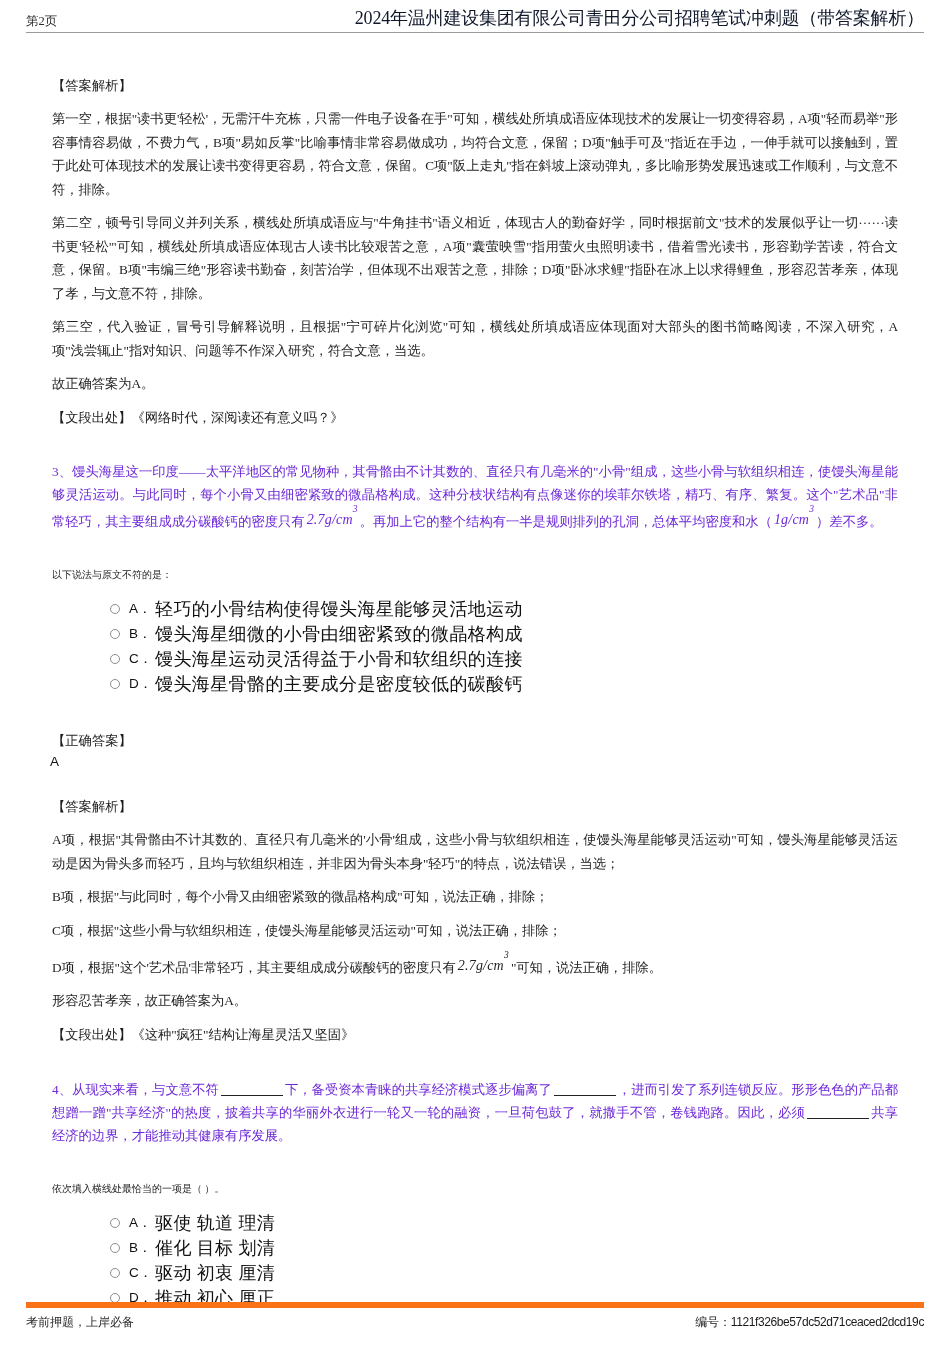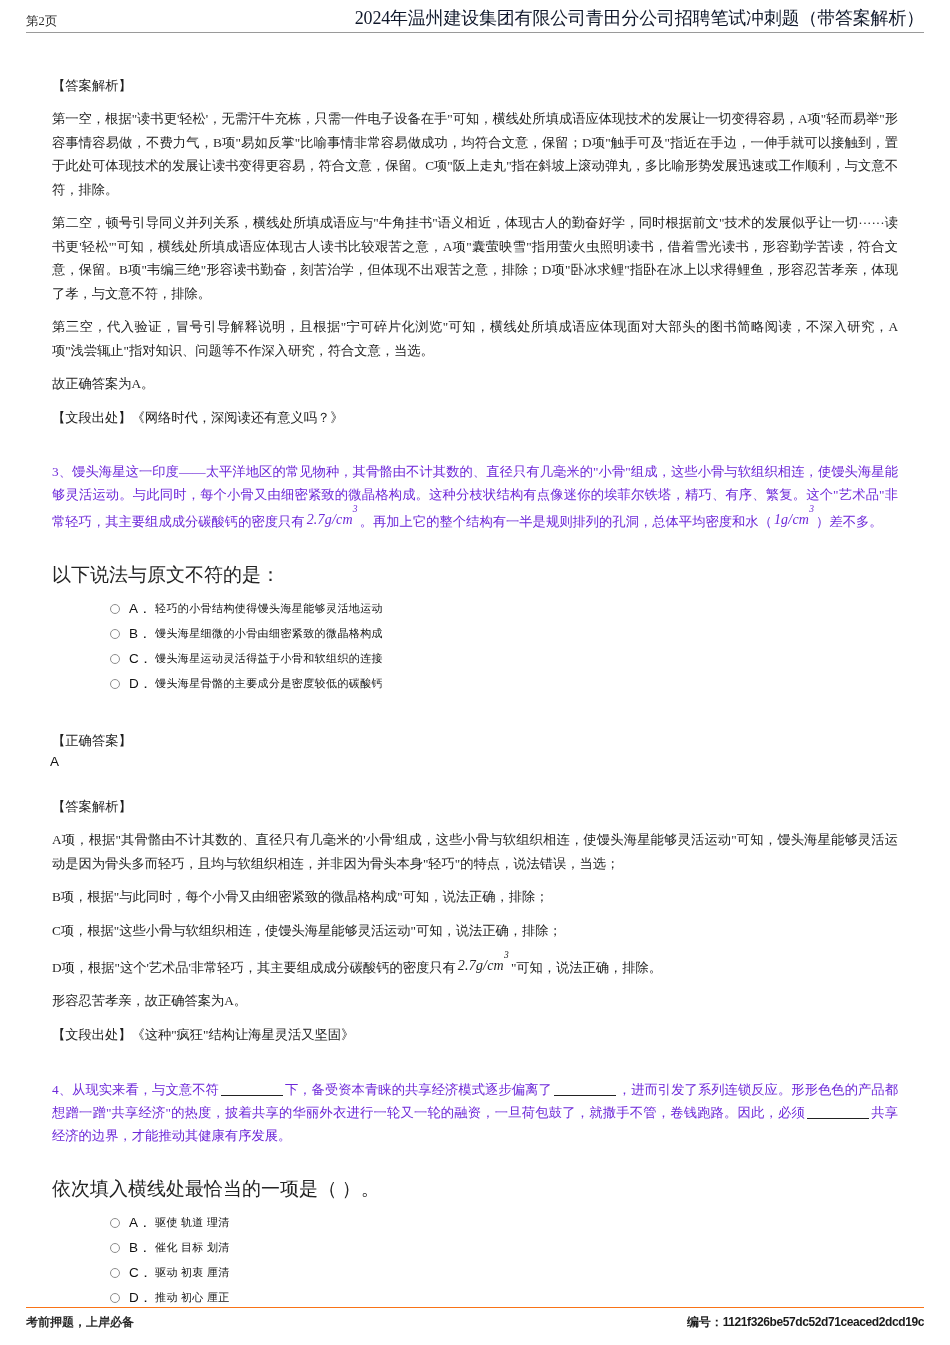--- a/index.html
+++ b/index.html
@@ -77,21 +77,21 @@
 
   
   .stem {
     font-size: 13.3px;
     line-height: 23px;
     text-align: justify;
     text-justify: inter-ideograph;
     color: #6d28d9;
   }
   .prompt {
-    font-size: 19px;
+    font-size: 10px;
     line-height: 22px;
     color: #242424;
   }
   .options {
     margin: 10px 0 0 0;
     padding: 0;
     list-style: none;
   }
   .opt {
     display: flex;
@@ -110,21 +110,21 @@
     margin-top: 1px;
   }
   .opt-letter {
     font-family: "Liberation Sans", sans-serif;
     font-size: 13.5px;
     color: #111;
     width: 26px;
     flex: 0 0 auto;
   }
   .opt-text {
-    font-size: 11px;
+    font-size: 18px;
     color: #111;
     letter-spacing: 0.4px;
   }
 
   
   .math {
     font-family: "Liberation Serif", "DejaVu Serif", serif;
     font-style: italic;
     font-size: 14px;
     letter-spacing: 0.2px;
@@ -150,26 +150,25 @@
     margin: 0 2px;
     vertical-align: -2px;
   }
 
   
   .rf {
     position: absolute;
     left: 26px;
     right: 26px;
     bottom: 14px;
-    border-top: 1px solid #f97316;
+    border-top: 6px solid #f97316;
     padding-top: 6px;
     display: flex;
     align-items: flex-start;
     justify-content: space-between;
-    font-weight: bold;
   }
   .rf-left {
     font-size: 12px;
     color: #2b2b2b;
   }
   .rf-right {
     font-size: 12px;
     color: #1a1a1a;
     letter-spacing: -0.1px;
   }

